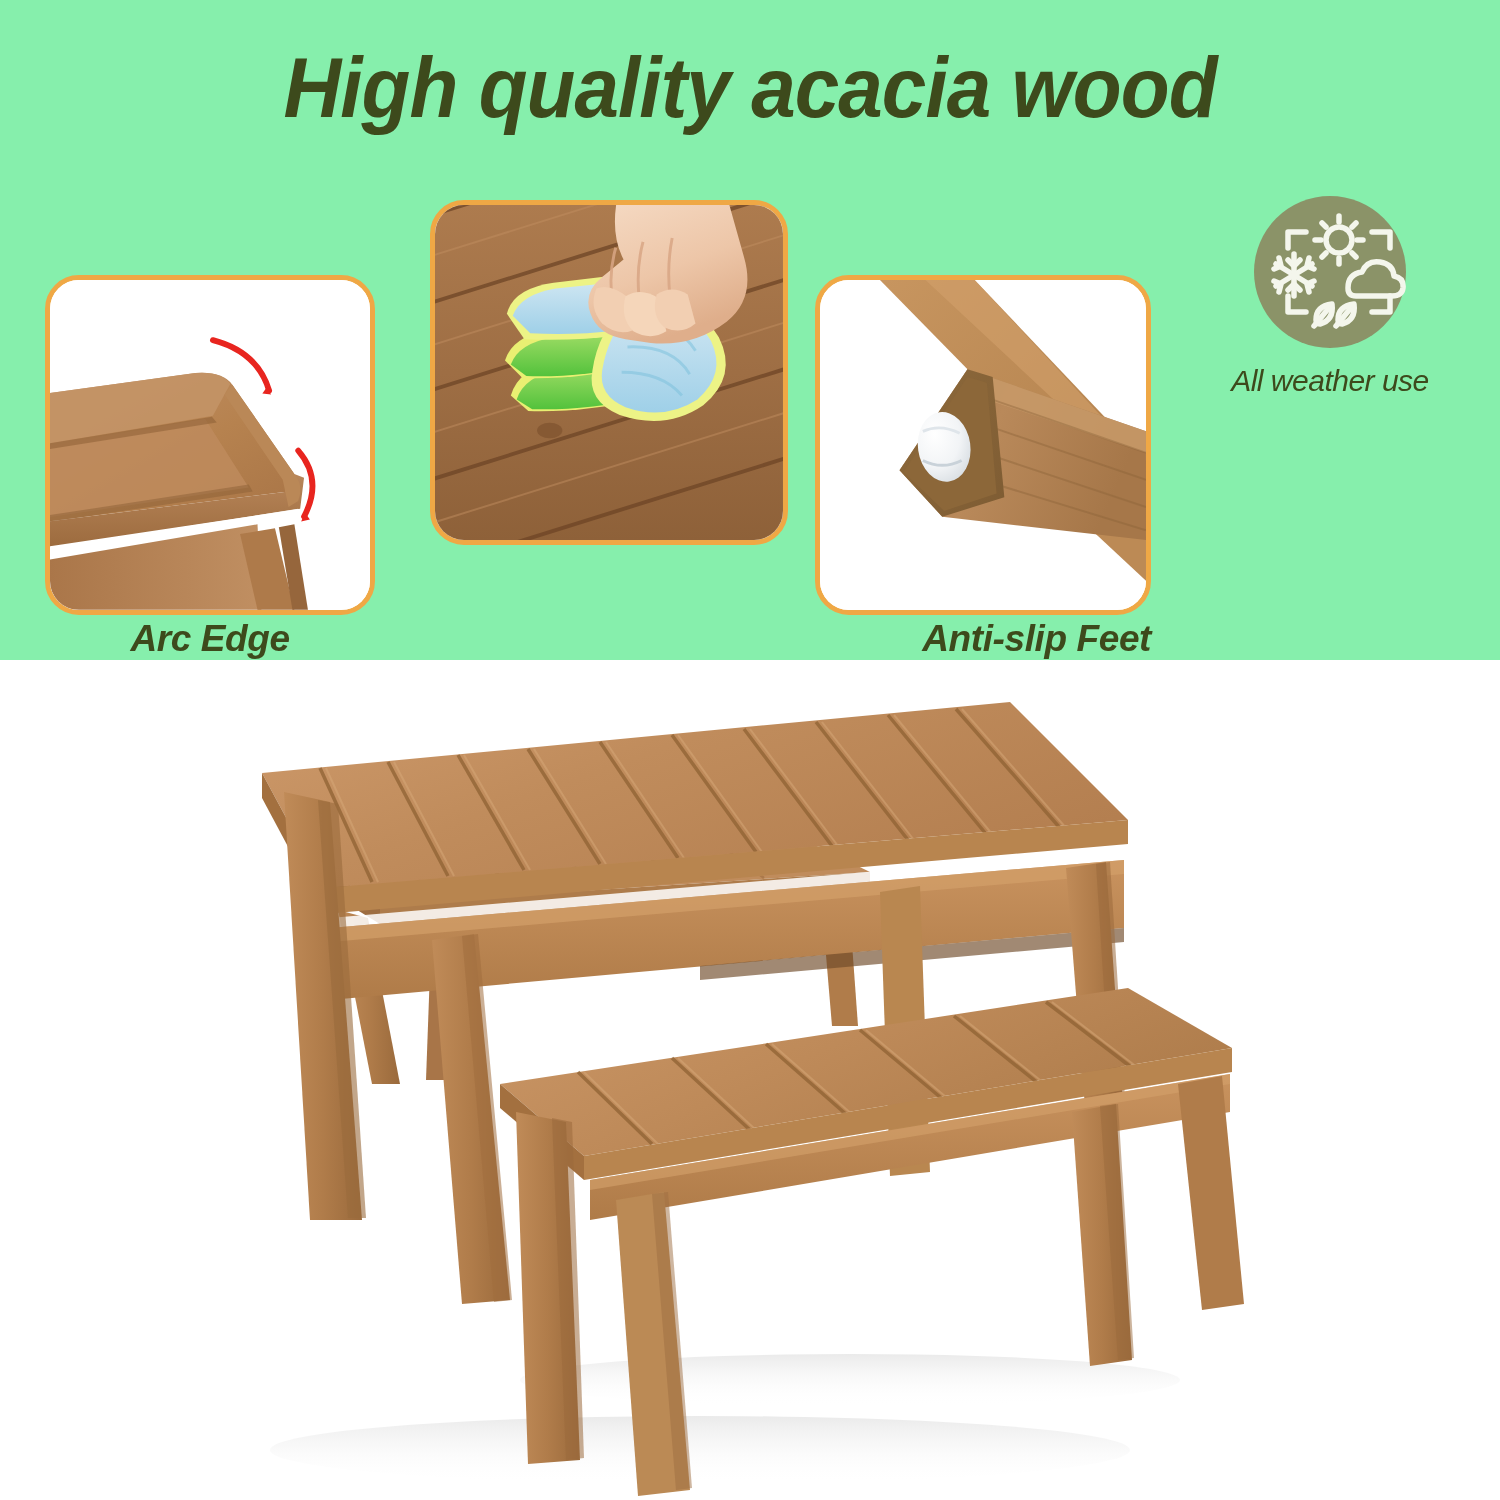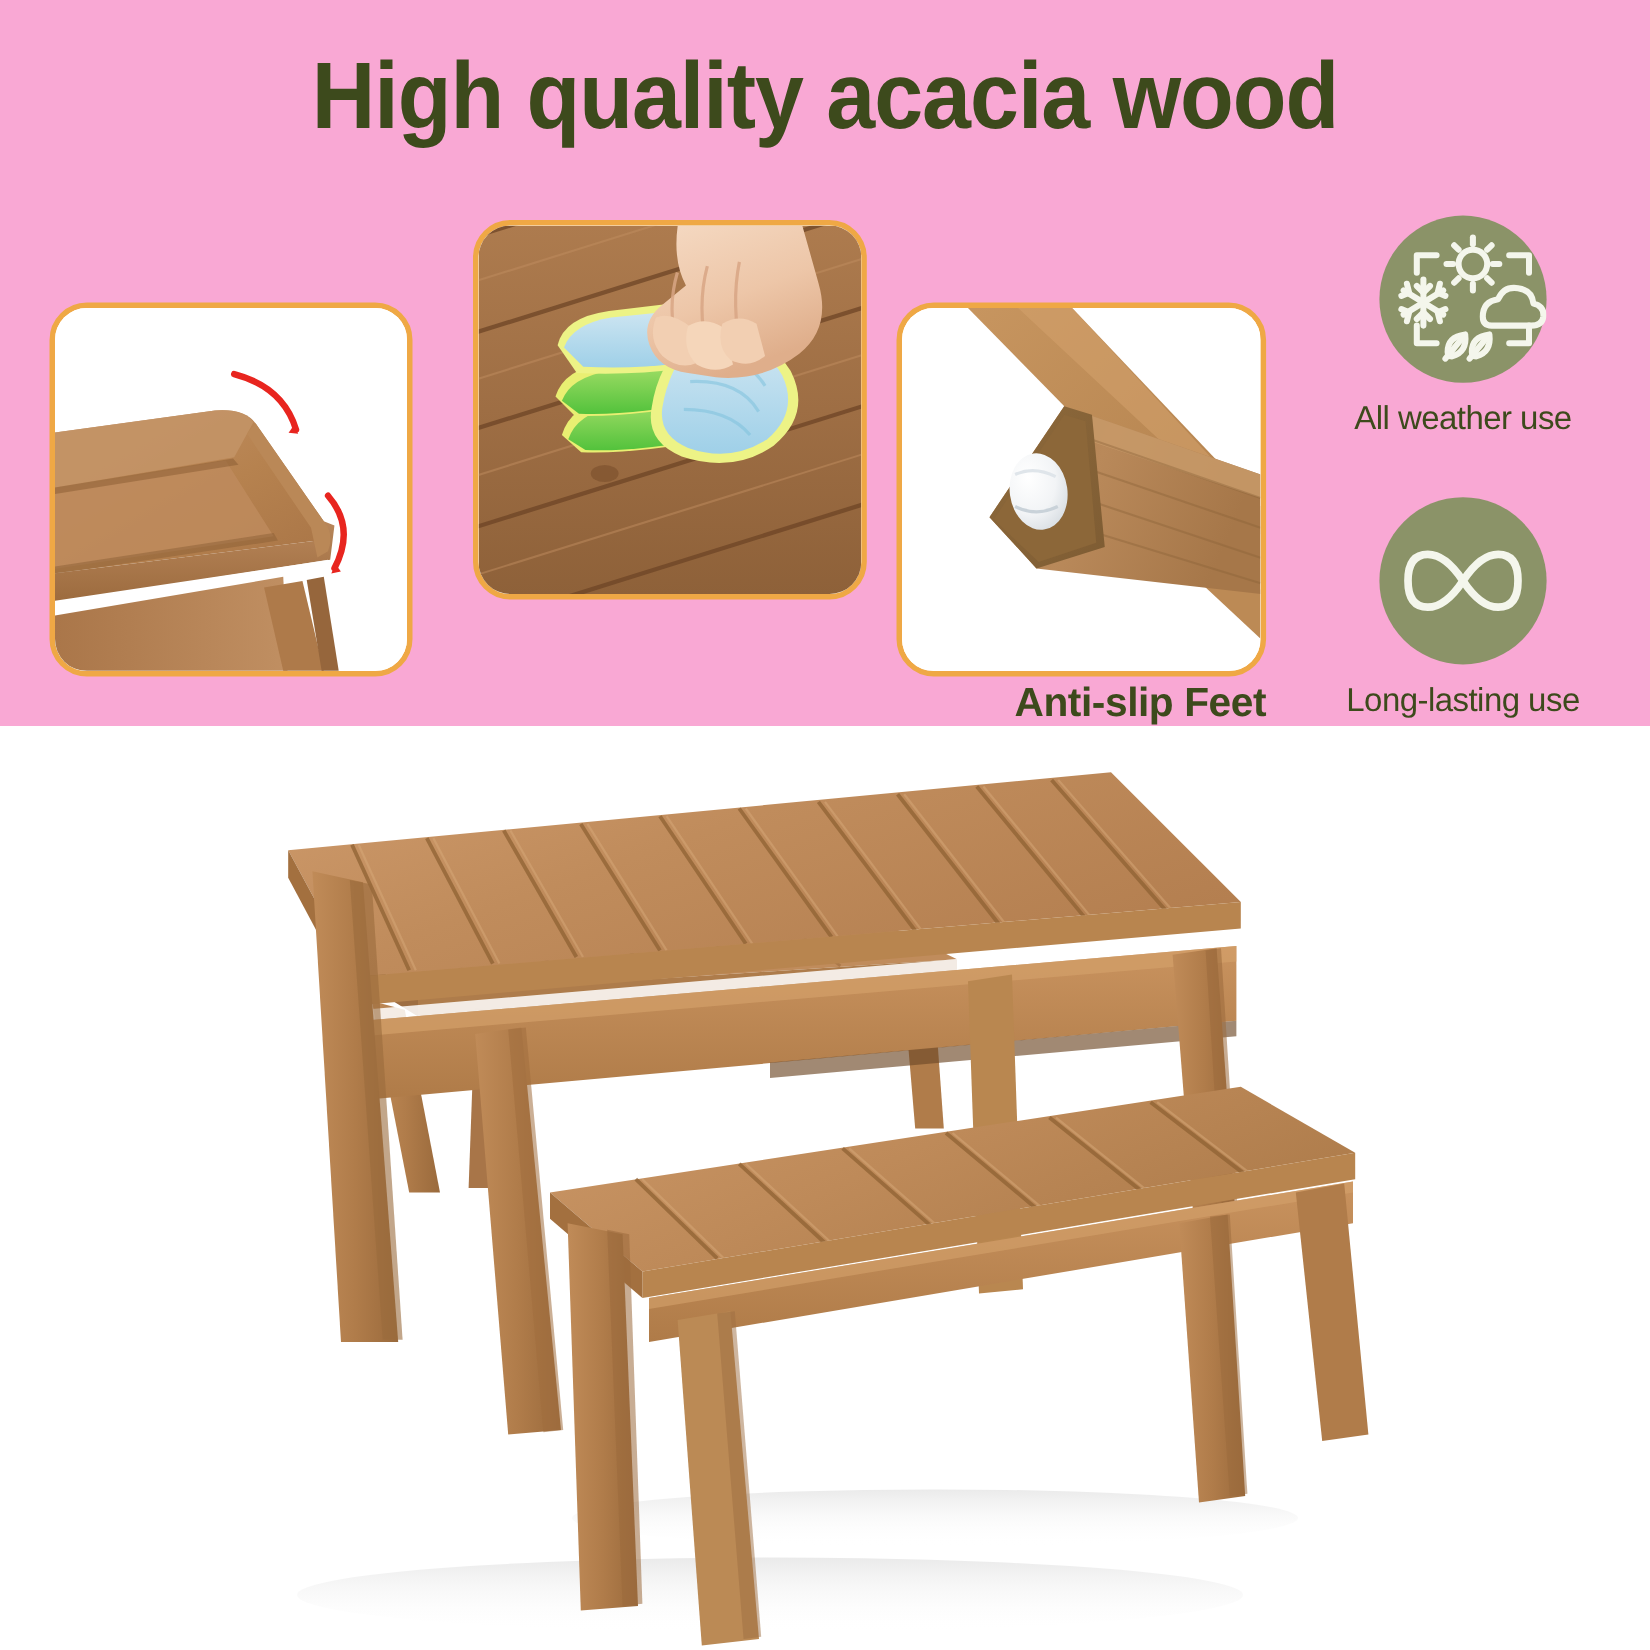--- a/index.html
+++ b/index.html
@@ -9,21 +9,22 @@
     height: 1500px;
     background: #ffffff;
     font-family: "Liberation Sans", sans-serif;
     overflow: hidden;
   }
 
   #page {
     position: relative;
     width: 1500px;
     height: 1052px;
-    background: #f9a8d4;
+    background: #86efac;
+    font-style: italic;
   }
 
   
   .headline {
     position: absolute;
     left: 0;
     top: 42px;
     width: 1500px;
     text-align: center;
     font-size: 86px;
@@ -138,20 +139,21 @@
 
       <path d="M 196 262 L 232 256 L 252 340 L 214 340 Z" fill="#AE7A4A"></path>
       <path d="M 236 255 L 252 252 L 266 340 L 250 340 Z" fill="#96663C"></path>
 
       <path d="M 168 62 Q 214 74 226 114" stroke="#E8251F" stroke-width="6" fill="none" stroke-linecap="round"></path>
       <path d="M 224 110 L 228 118 L 219 117 Z" fill="#E8251F"></path>
       <path d="M 256 176 Q 282 206 262 244" stroke="#E8251F" stroke-width="6" fill="none" stroke-linecap="round"></path>
       <path d="M 263 240 L 259 249 L 268 247 Z" fill="#E8251F"></path>
     </svg>
   </div>
+  <div class="panel-caption cap-1">Arc Edge</div>
 
   <div class="panel panel-2">
     <svg class="ph" viewBox="0 0 358 345" preserveAspectRatio="xMidYMid slice">
       <defs>
         <linearGradient id="plank" x1="0" y1="0" x2="0" y2="1">
           <stop offset="0%" stop-color="#AD7B4E"></stop>
           <stop offset="50%" stop-color="#9E6E44"></stop>
           <stop offset="100%" stop-color="#8E6139"></stop>
         </linearGradient>
         <linearGradient id="skin" x1="0" y1="0" x2="0.4" y2="1">
@@ -310,38 +312,20 @@
           <path d="M 62 124 Q 62 110 78 108 Q 80 124 66 128 Q 62 128 62 124 Z"></path>
           <line x1="60" y1="130" x2="74" y2="113"></line>
           <path d="M 84 124 Q 84 110 100 108 Q 102 124 88 128 Q 84 128 84 124 Z"></path>
           <line x1="82" y1="130" x2="96" y2="113"></line>
         </g>
       </svg>
     </div>
     <div class="badge-label">All weather use</div>
   </div>
 
-  <div class="badge-group bg-2">
-    <div class="badge-circle">
-      <svg viewBox="0 0 152 152" width="152" height="152">
-        <g fill="none" stroke="#F4F6EC" stroke-width="7" stroke-linecap="round">
-          <path d="M 76 76
-                   Q 60 52 44 52
-                   Q 26 52 26 76
-                   Q 26 100 44 100
-                   Q 60 100 76 76
-                   Q 92 52 108 52
-                   Q 126 52 126 76
-                   Q 126 100 108 100
-                   Q 92 100 76 76 Z"></path>
-        </g>
-      </svg>
-    </div>
-    <div class="badge-label">Long-lasting use</div>
-  </div>
 
   <div class="product-stage">
     <svg viewBox="0 0 1500 840" width="1500" height="840">
       <defs>
         <linearGradient id="topSlat" x1="0" y1="0" x2="1" y2="0.6">
           <stop offset="0%" stop-color="#CE9A6B"></stop>
           <stop offset="45%" stop-color="#C08C5C"></stop>
           <stop offset="100%" stop-color="#B47F50"></stop>
         </linearGradient>
         <linearGradient id="apronG" x1="0" y1="0" x2="0" y2="1">

